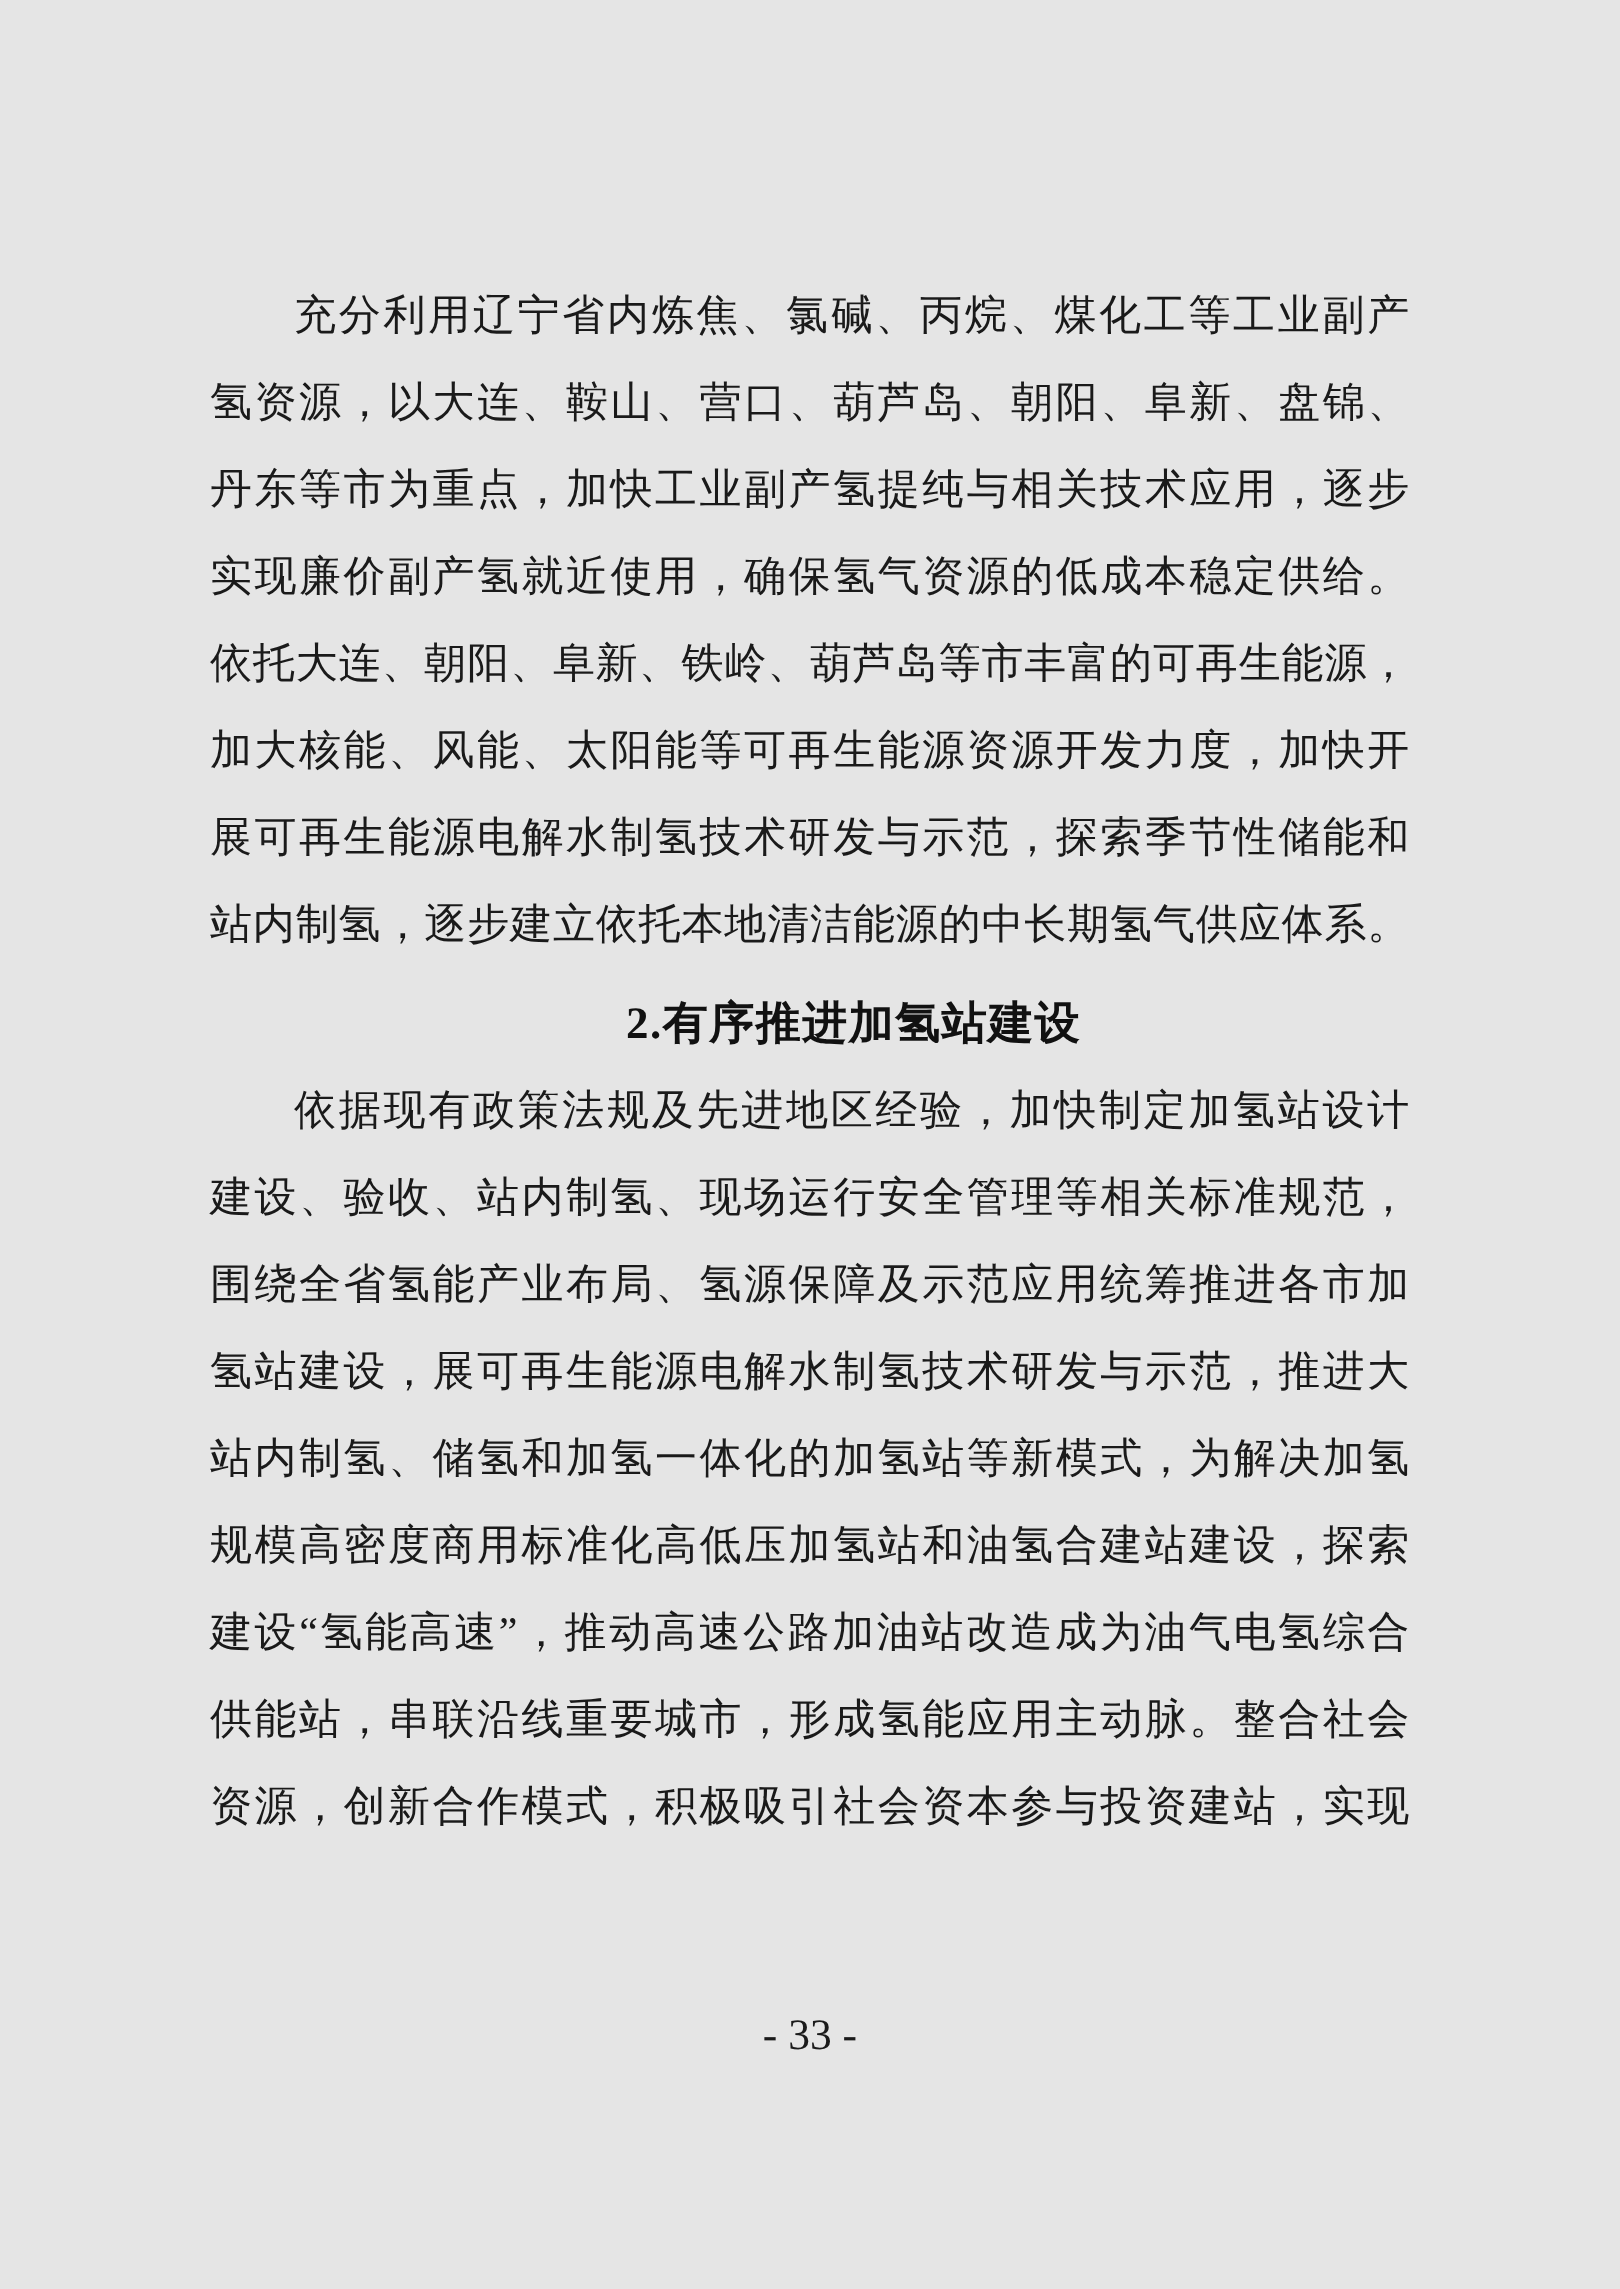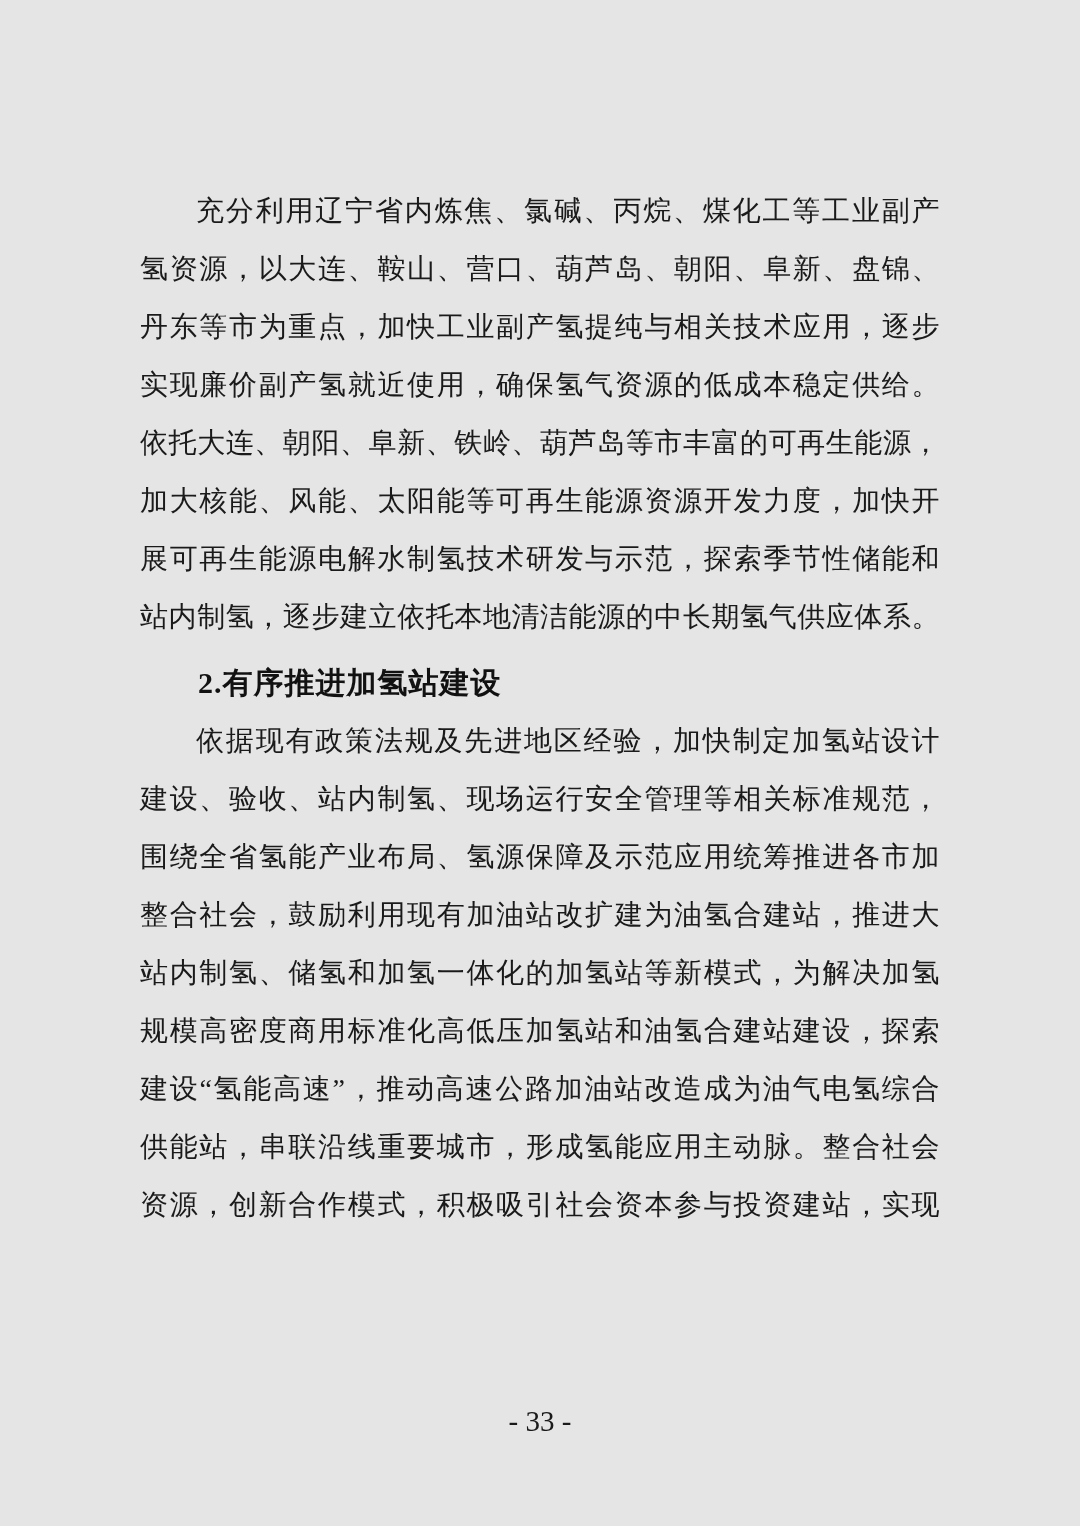--- a/index.html
+++ b/index.html
@@ -33,27 +33,27 @@
   .para .line:first-child {
     text-indent: 56px;
   }
   .heading {
     font-size: 30px;
     font-weight: bold;
     line-height: 58px;
     height: 58px;
     margin: 8px 0 0 0;
     text-indent: 58px;
-    text-align: left;
+    text-align: center;
     letter-spacing: 1px;
     color: #111111;
   }
   .page-number {
     position: absolute;
-    top: 1392px;
+    top: 1328px;
     left: 0;
     width: 100%;
     text-align: center;
     font-size: 29px;
     line-height: 58px;
     color: #1a1a1a;
   }
 </style>
 </head>
 <body>
@@ -68,21 +68,21 @@
         <div class="line">依托大连、朝阳、阜新、铁岭、葫芦岛等市丰富的可再生能源，</div>
         <div class="line">加大核能、风能、太阳能等可再生能源资源开发力度，加快开</div>
         <div class="line">展可再生能源电解水制氢技术研发与示范，探索季节性储能和</div>
         <div class="line">站内制氢，逐步建立依托本地清洁能源的中长期氢气供应体系。</div>
       </div>
     <h2 class="heading">2.有序推进加氢站建设</h2>
     <div class="para">
         <div class="line">依据现有政策法规及先进地区经验，加快制定加氢站设计</div>
         <div class="line">建设、验收、站内制氢、现场运行安全管理等相关标准规范，</div>
         <div class="line">围绕全省氢能产业布局、氢源保障及示范应用统筹推进各市加</div>
-        <div class="line">整合社会，鼓励利用现有加油站改扩建为油氢合建站，推进大</div>
+        <div class="line">氢站建设，展可再生能源电解水制氢技术研发与示范，推进大</div>
         <div class="line">站内制氢、储氢和加氢一体化的加氢站等新模式，为解决加氢</div>
         <div class="line">规模高密度商用标准化高低压加氢站和油氢合建站建设，探索</div>
         <div class="line">建设“氢能高速”，推动高速公路加油站改造成为油气电氢综合</div>
         <div class="line">供能站，串联沿线重要城市，形成氢能应用主动脉。整合社会</div>
         <div class="line">资源，创新合作模式，积极吸引社会资本参与投资建站，实现</div>
       </div>
   </div>
   <div class="page-number">- 33 -</div>
 </div>
 

